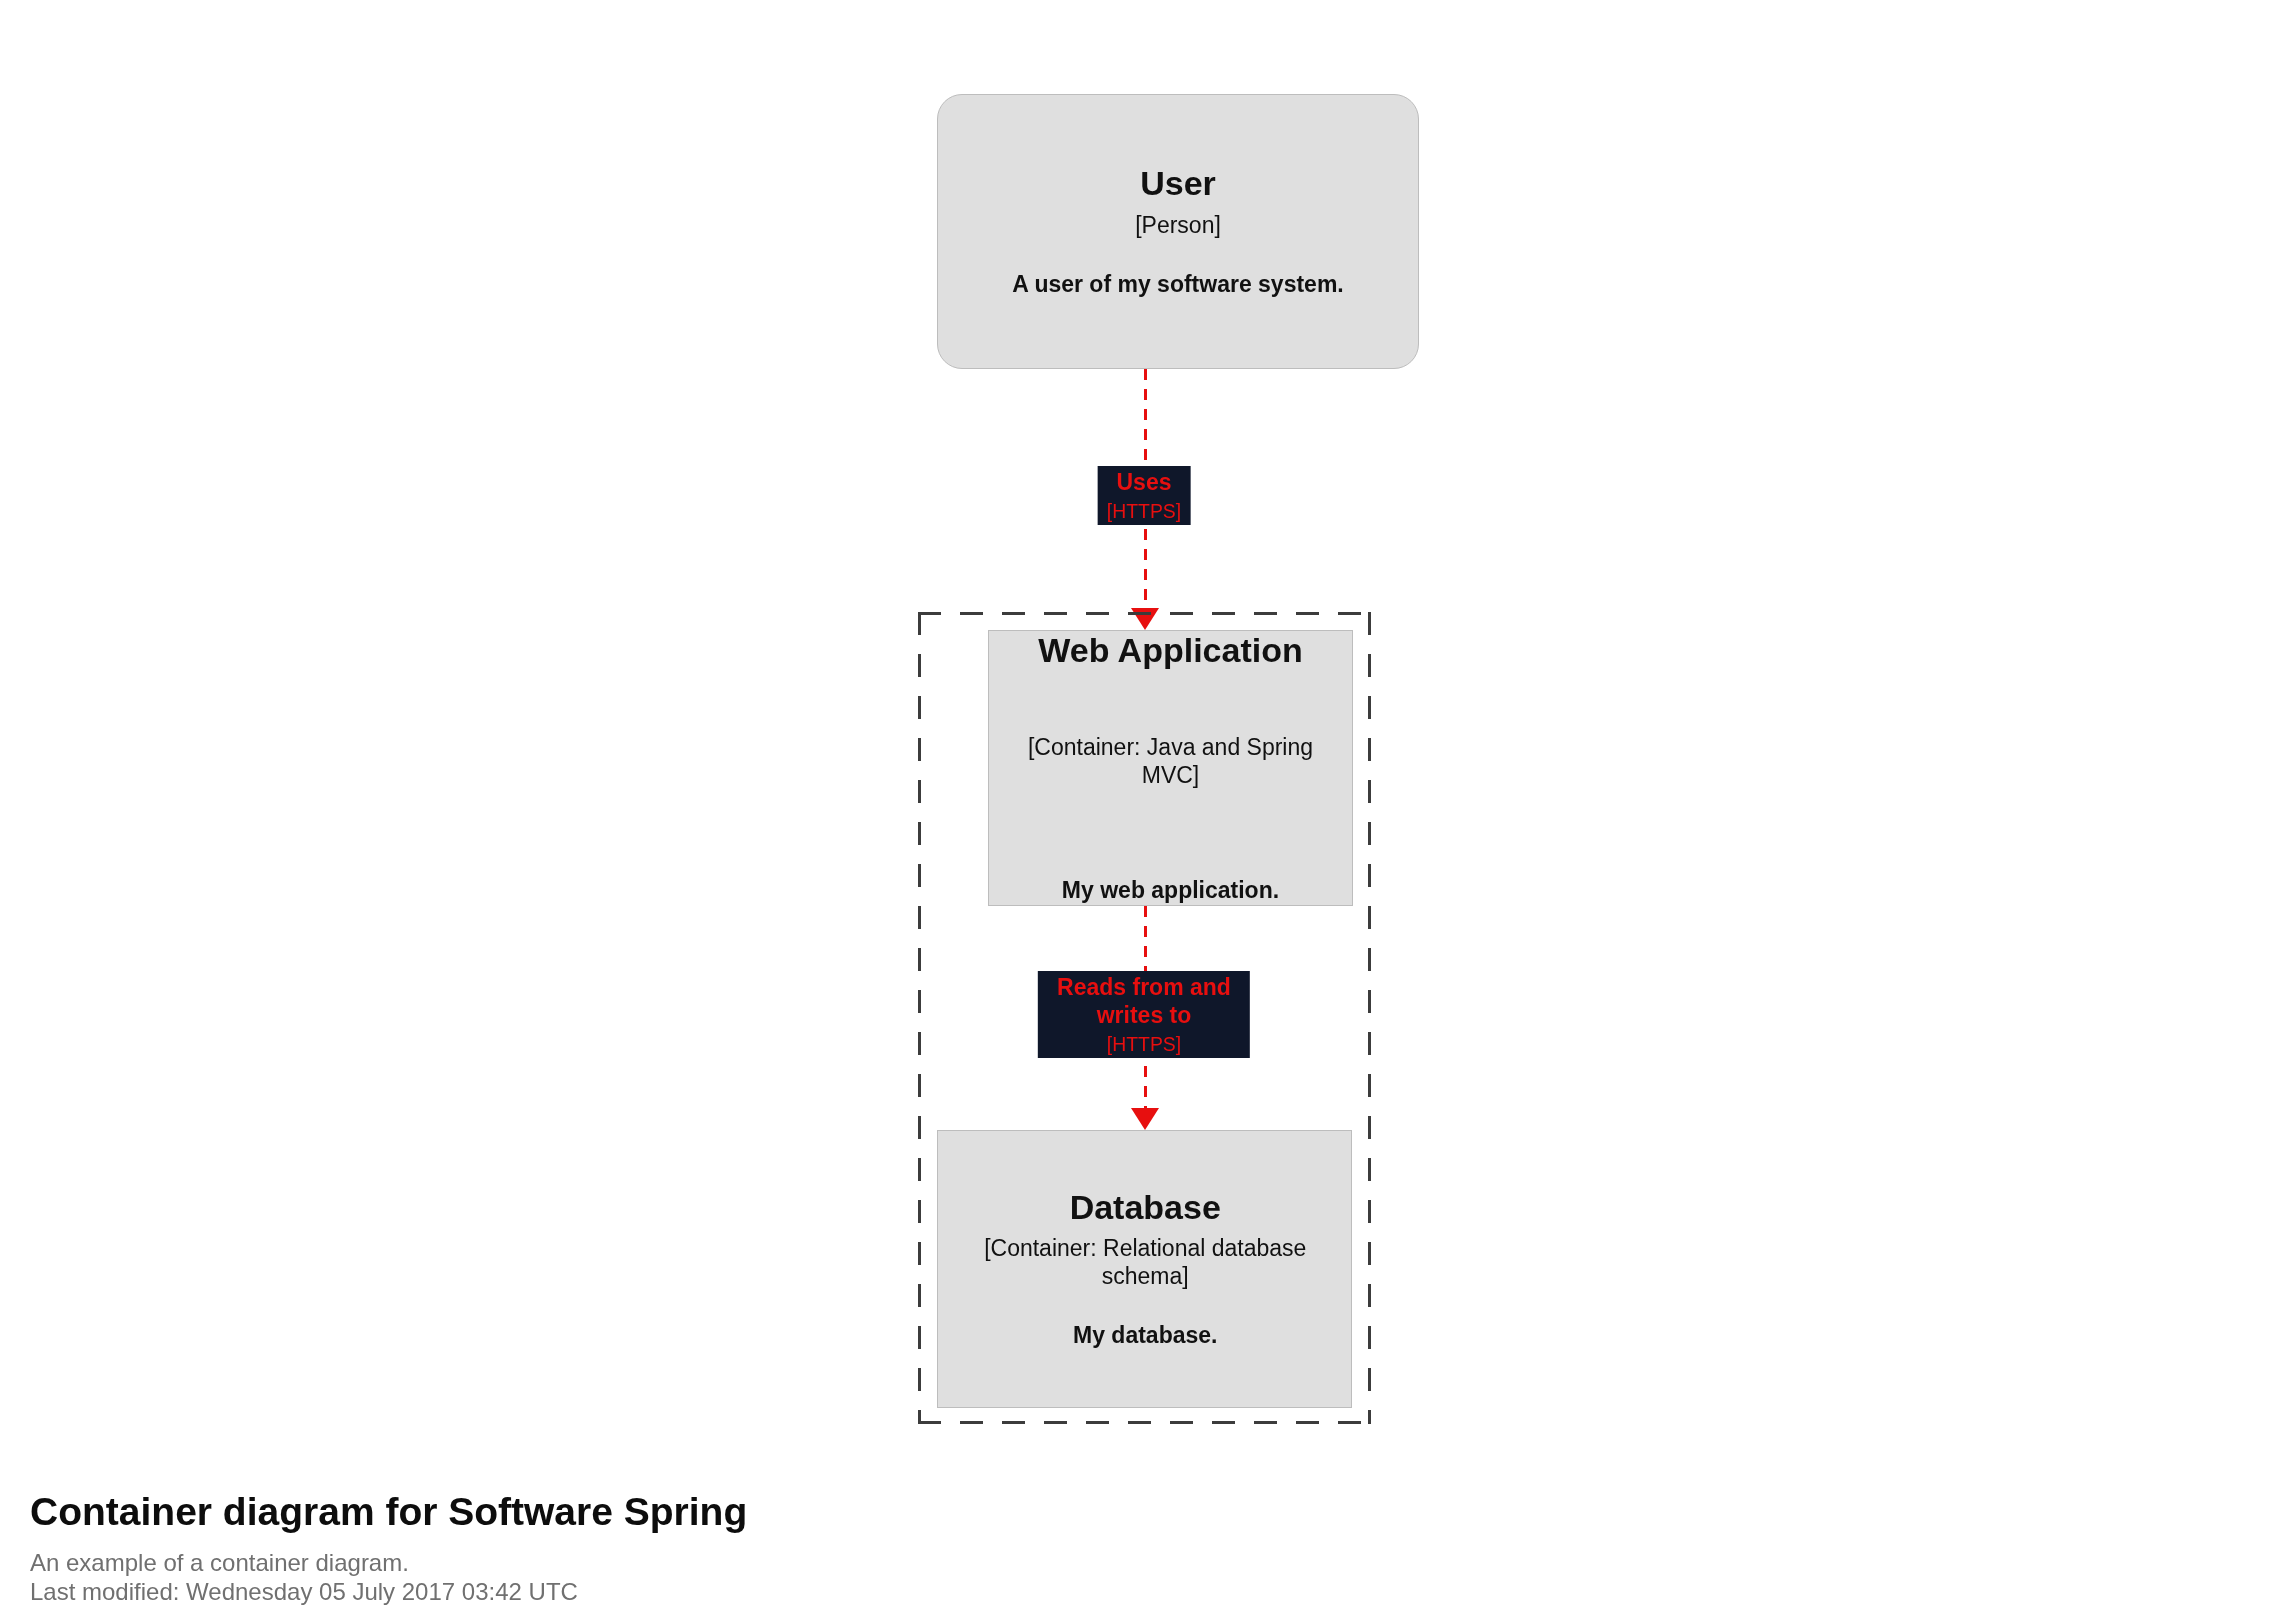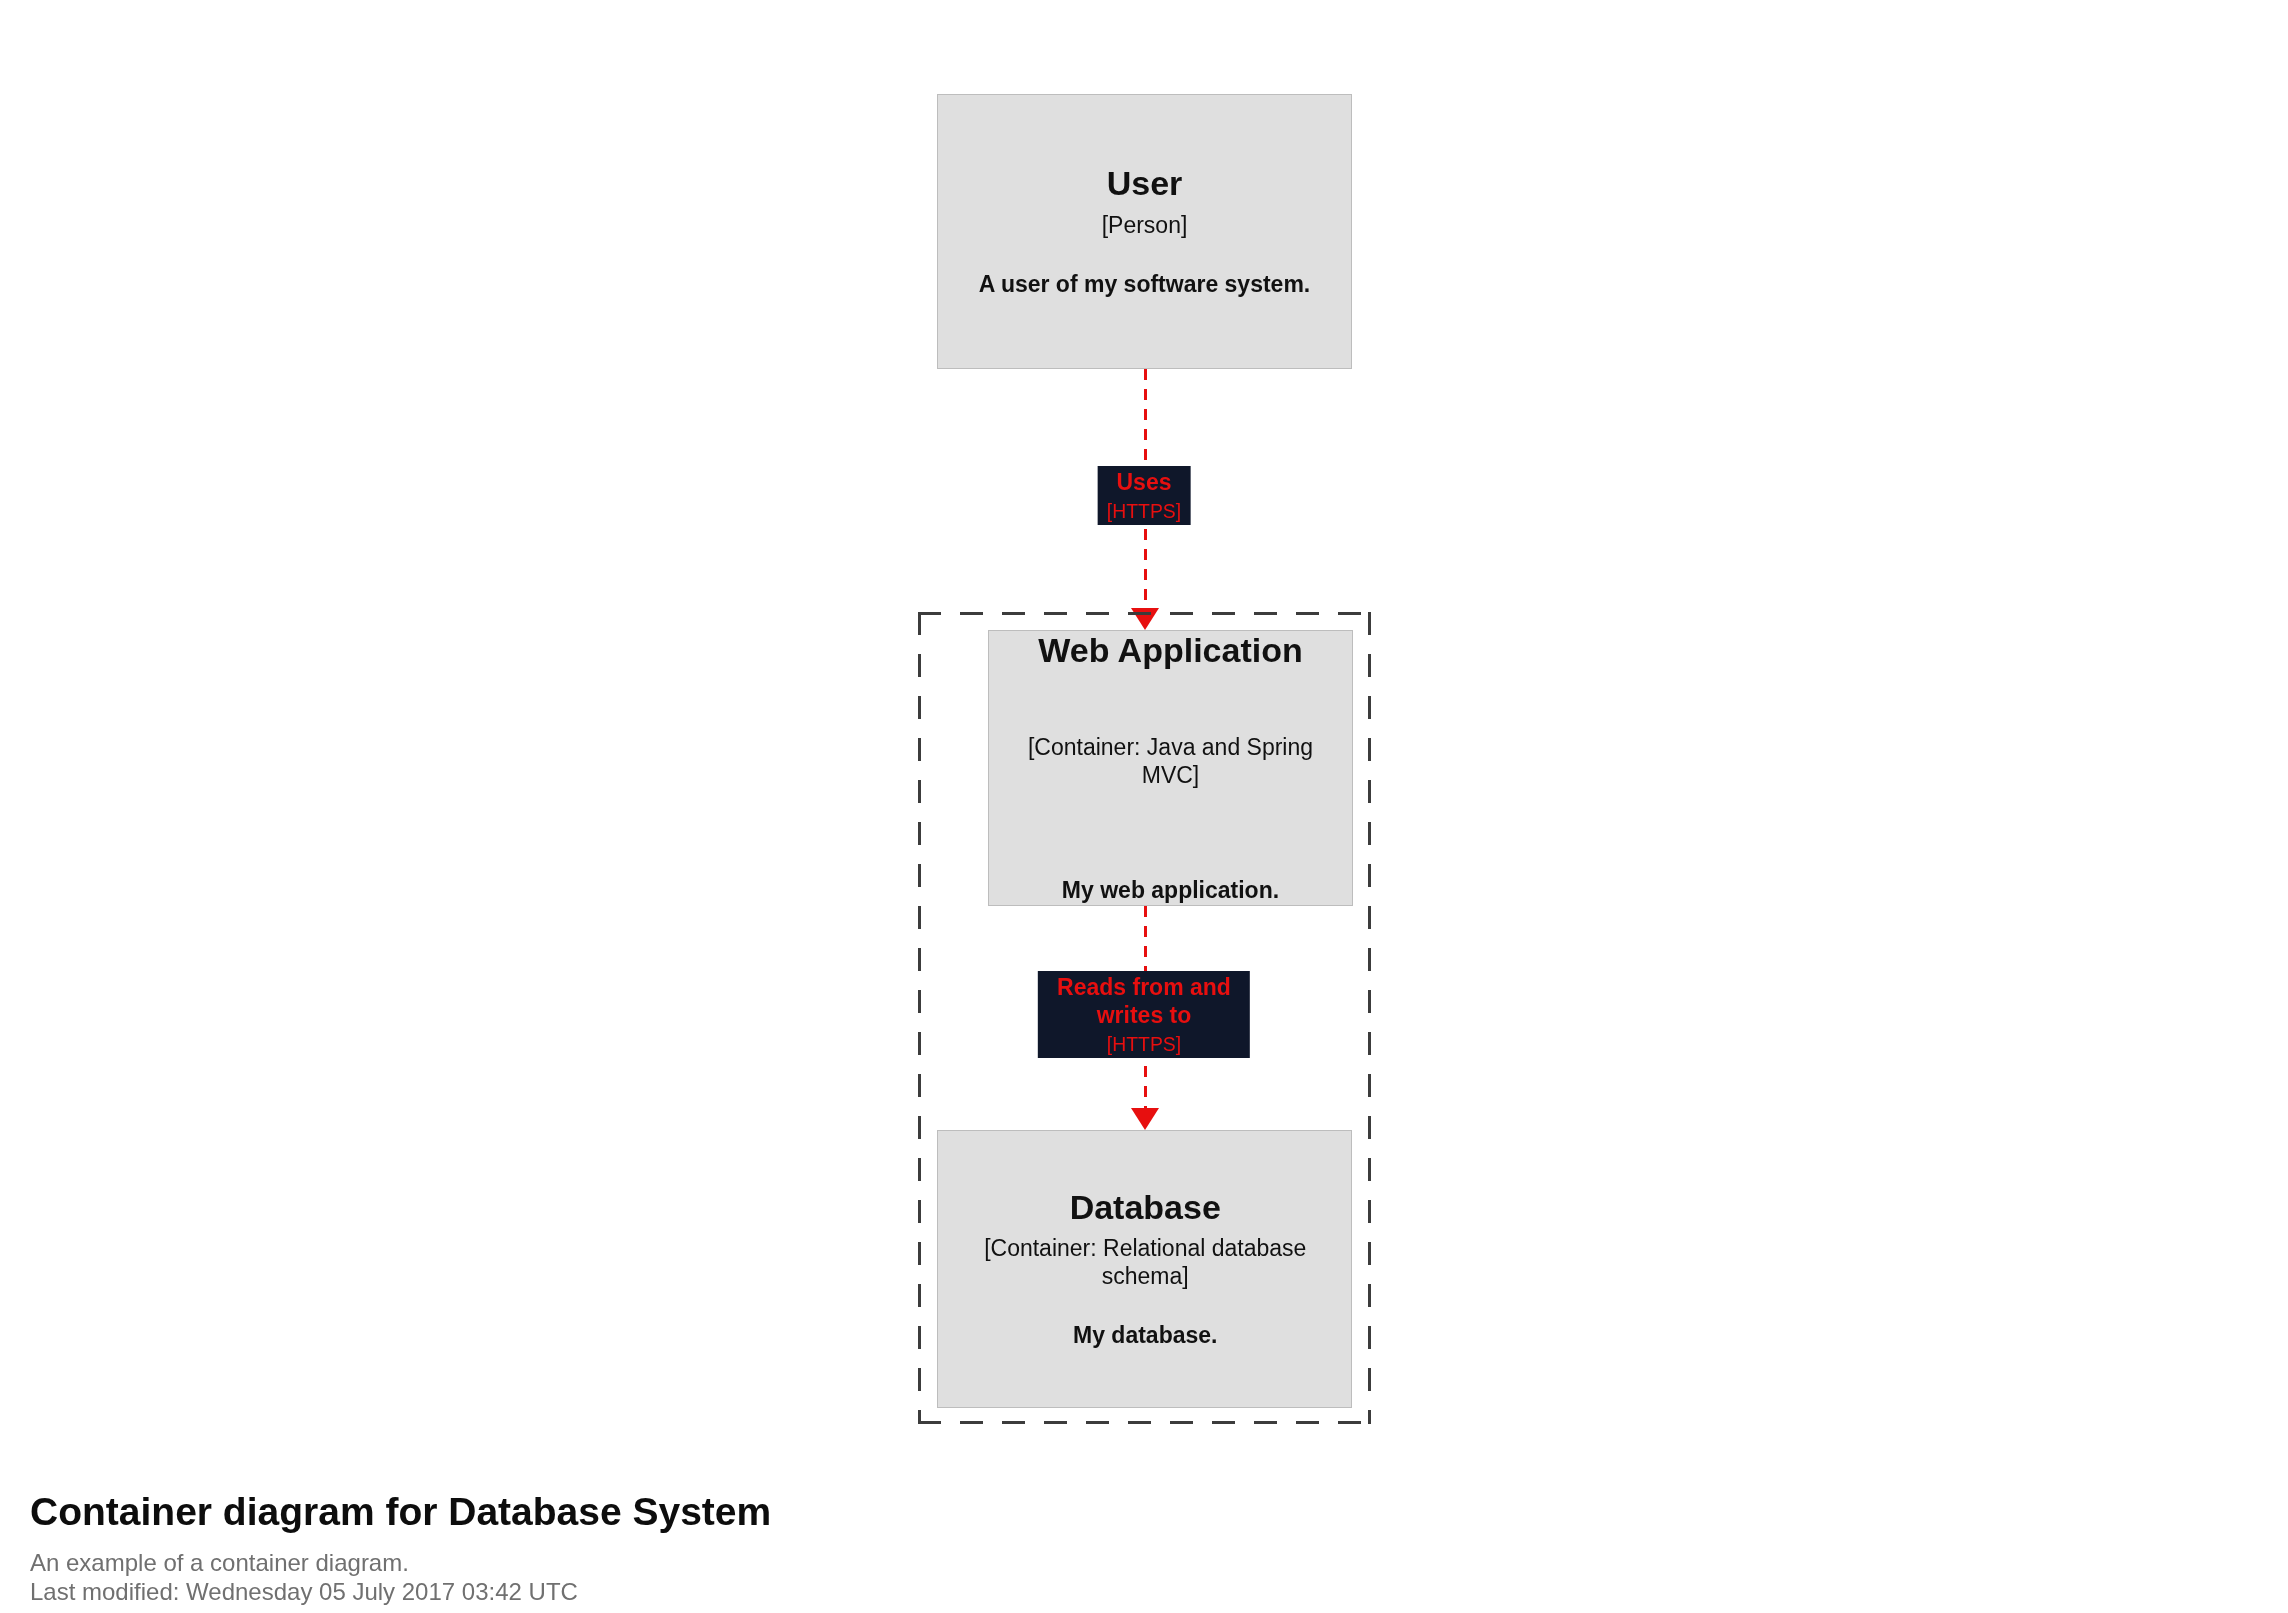--- a/index.html
+++ b/index.html
@@ -27,21 +27,21 @@
     background: var(--node-fill);
     border: 1.8px solid var(--node-border);
     display: flex;
     flex-direction: column;
     align-items: center;
     justify-content: center;
     text-align: center;
     color: var(--node-text);
     padding: 0 18.5px;
   }
-  .node-user      { left: 937px; top: 94px;  width: 415px; height: 275px; }
+  .node-user      { left: 937px; top: 94px;  width: 482px; height: 275px; border-radius: 25px; }
   .node-webapp    { left: 988px; top: 630px;  width: 365px; height: 276px; justify-content: space-between; }
   .node-database  { left: 937px; top: 1130px; width: 415px; height: 278px; padding-left: 20px; }
 
   .node-title { font-size: 34px; font-weight: 700; line-height: 1.15; }
   .node-meta  { font-size: 23px; font-weight: 400; margin-top: 8.3px; line-height: 1.2; }
   .node-desc  { font-size: 23px; font-weight: 700; margin-top: 32px; line-height: 1.2; }
 
   
   .boundary-edge { position: absolute; }
   .boundary-top, .boundary-bottom {
@@ -143,19 +143,19 @@
     <div class="rel-tech">[HTTPS]</div>
   </div>
 
   <div class="node node-database">
     <div class="node-title">Database</div>
     <div class="node-meta">[Container: Relational database schema]</div>
     <div class="node-desc">My database.</div>
   </div>
 
   <div class="footer">
-    <h1 class="footer-title">Container diagram for Database System</h1>
+    <h1 class="footer-title">Container diagram for Software Spring</h1>
     <p class="footer-sub">An example of a container diagram.</p>
     <p class="footer-sub">Last modified: Wednesday 05 July 2017 03:42 UTC</p>
   </div>
 
 </div>
 
 
 </body></html>

